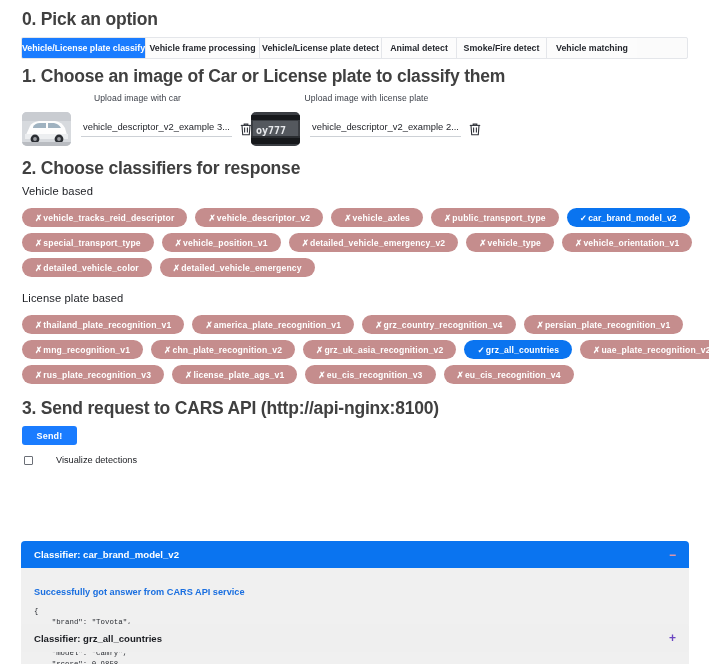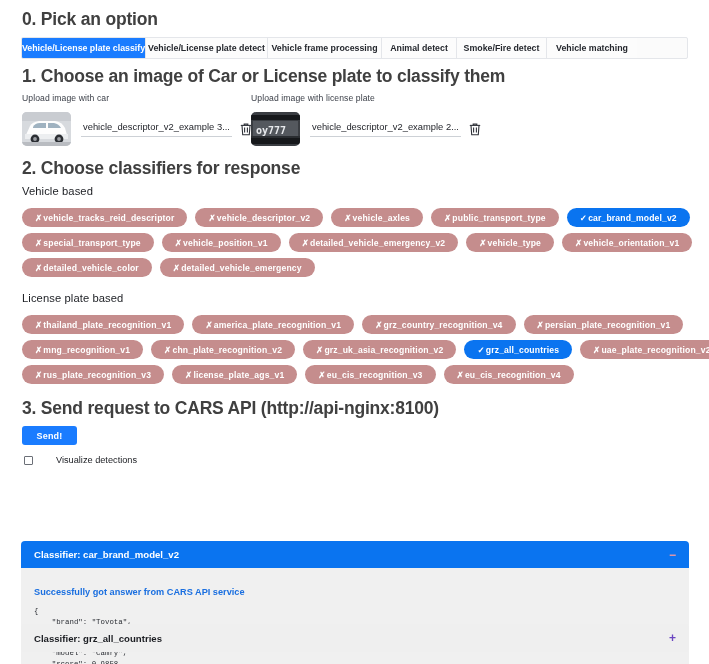--- a/index.html
+++ b/index.html
@@ -53,21 +53,21 @@
     height: 100%;
   }
   .tab:last-child { border-right: none; }
   .tab.active {
     background: #1a7cff;
     color: #ffffff;
   }
 
   
   .uploads { position: absolute; left: 22px; top: 93px; width: 560px; }
-  .upload-col { position: absolute; top: 0; }
+  .upload-col { position: absolute; top: 0; text-align: center; }
   .upload-col.a { left: 0; }
   .upload-col.b { left: 229px; }
   .upload-label {
     font-size: 8.6px; color: #3c4049; letter-spacing: 0.1px;
     margin-bottom: 9px; display: block;
   }
   .upload-row { display: flex; align-items: center; }
   .thumb {
     width: 49px; height: 34px;
     border-radius: 5px;
@@ -210,22 +210,22 @@
 </style>
 </head>
 <body>
 
 <div class="page">
 
   <h2 class="section s0">0. Pick an option</h2>
 
   <div class="tabs" id="tab-strip">
       <div class="tab active" style="width: 124px;">Vehicle/License plate classify</div>
+      <div class="tab" style="width: 114px;">Vehicle frame processing</div>
       <div class="tab" style="width: 122px;">Vehicle/License plate detect</div>
-      <div class="tab" style="width: 114px;">Vehicle frame processing</div>
       <div class="tab" style="width: 75px;">Animal detect</div>
       <div class="tab" style="width: 90px;">Smoke/Fire detect</div>
       <div class="tab" style="width: 90px;">Vehicle matching</div>
     </div>
 
   <h2 class="section s1">1. Choose an image of Car or License plate to classify them</h2>
 
   <div class="uploads">
     <div class="upload-col a">
       <span class="upload-label">Upload image with car</span>

